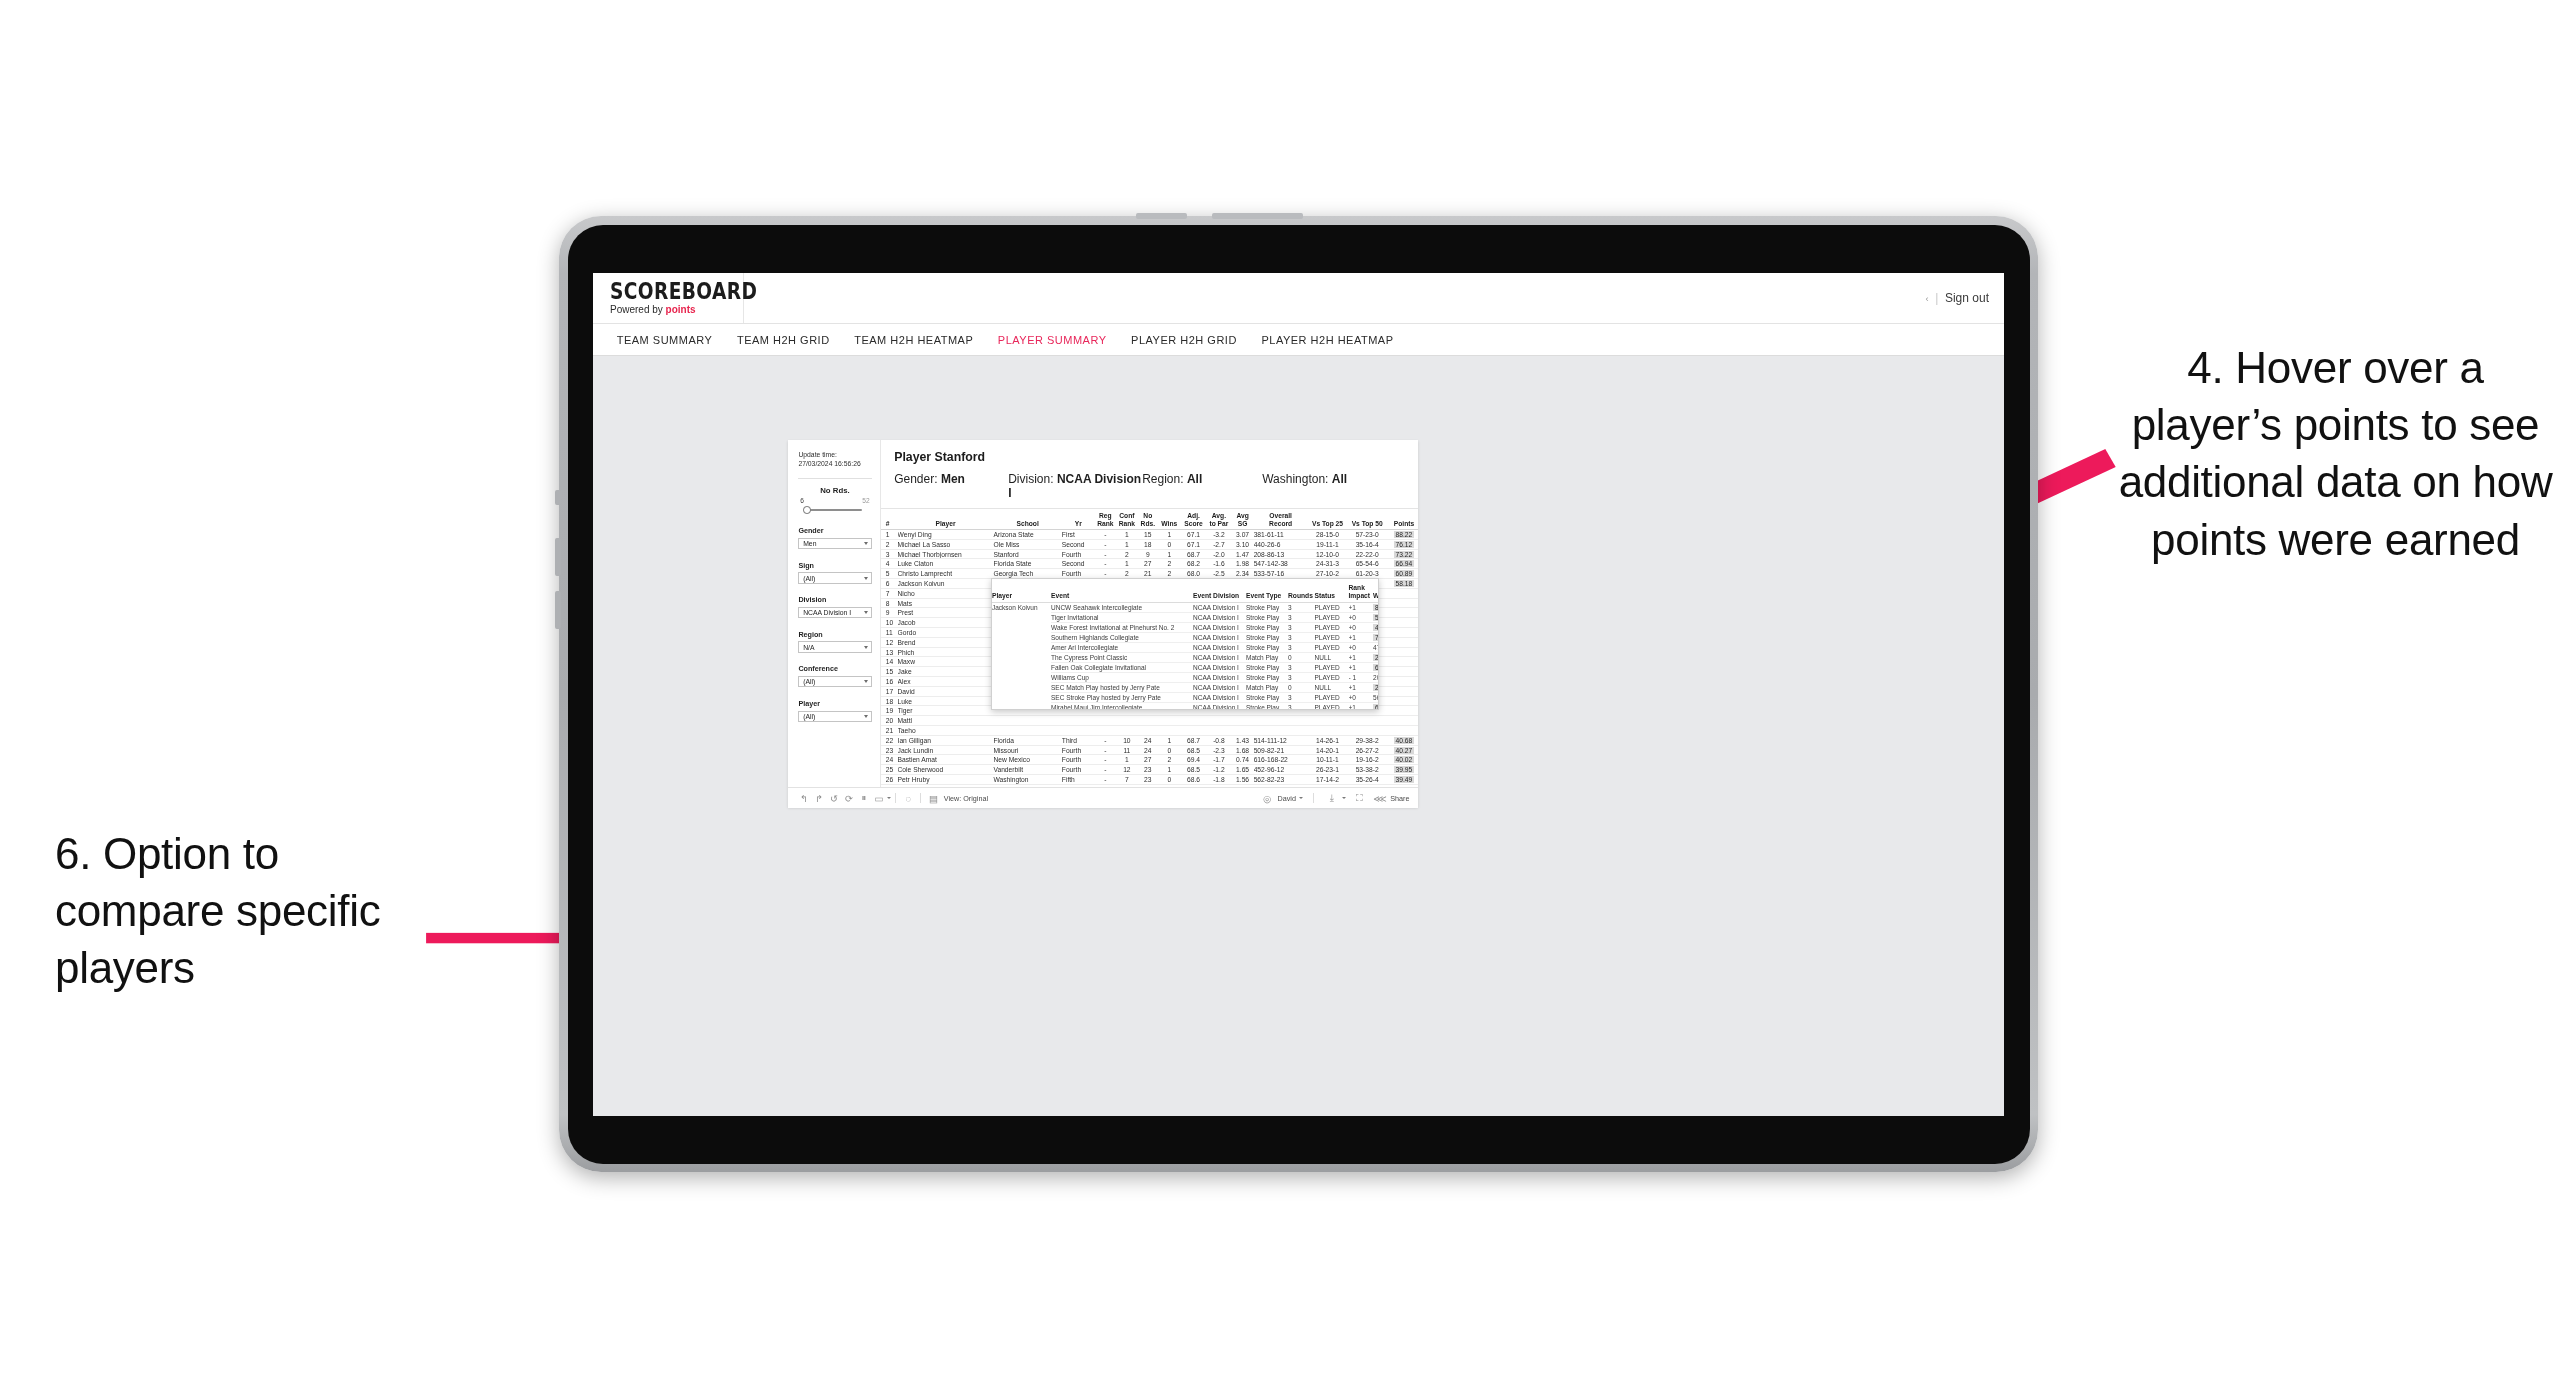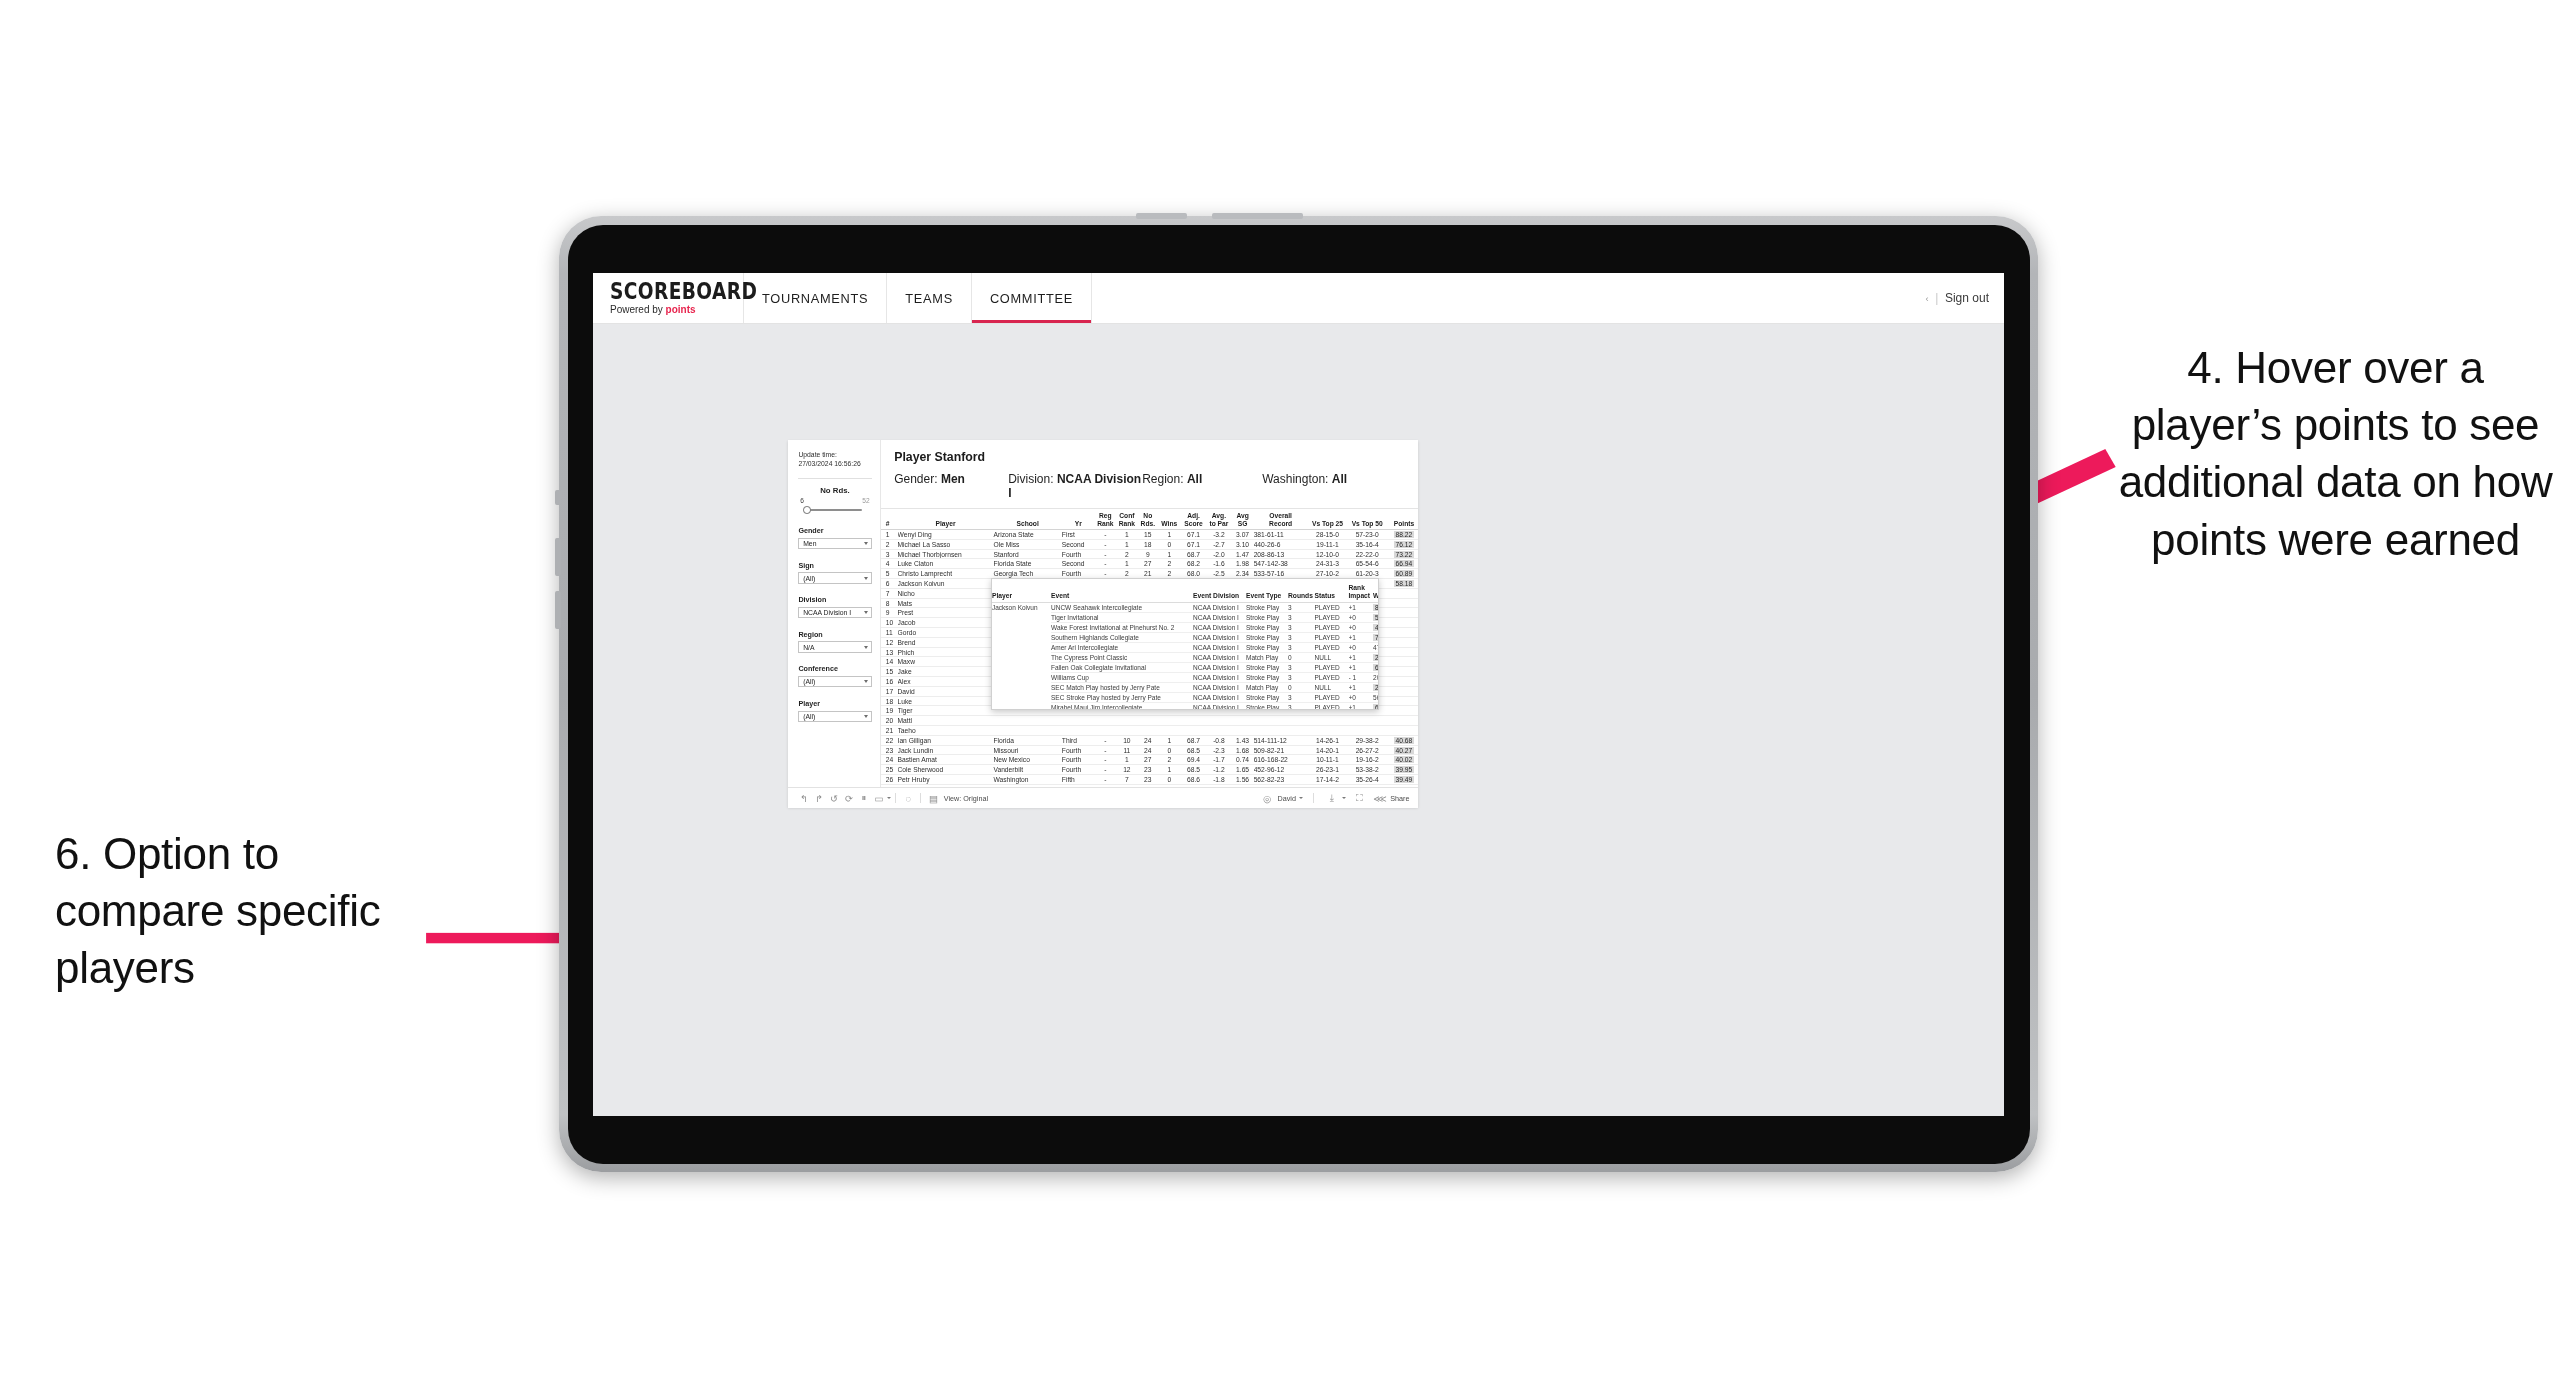--- a/index.html
+++ b/index.html
@@ -244,32 +244,35 @@
     <div class="tab-bezel"></div>
 
     <div class="tab-screen">
       <div class="app">
 
         <div class="topbar">
           <div class="brand">
             <div class="brand-title">SCOREBOARD</div>
             <div class="brand-sub"><span>Powered by </span><span class="clippd">points</span></div>
           </div>
-          <div class="nav-main">
-            <div class="navitem">TOURNAMENTS</div>
-            <div class="navitem">TEAMS</div>
-            <div class="navitem active">COMMITTEE</div>
-          </div>
           <div class="topbar-right">
             <span class="tiny">‹</span>
             <span class="sep">|</span>
             <span class="signout">Sign out</span>
           </div>
         </div>
 
+        <div class="subbar">
+          <div class="subitem">TEAM SUMMARY</div>
+          <div class="subitem">TEAM H2H GRID</div>
+          <div class="subitem">TEAM H2H HEATMAP</div>
+          <div class="subitem active">PLAYER SUMMARY</div>
+          <div class="subitem">PLAYER H2H GRID</div>
+          <div class="subitem">PLAYER H2H HEATMAP</div>
+        </div>
 
         <div class="canvas">
           <div class="viz">
             <div class="viz-body">
 
               <div class="filters">
                 <div class="upd">
                   <div>Update time:</div>
                   <div>27/03/2024 16:56:26</div>
                 </div>

